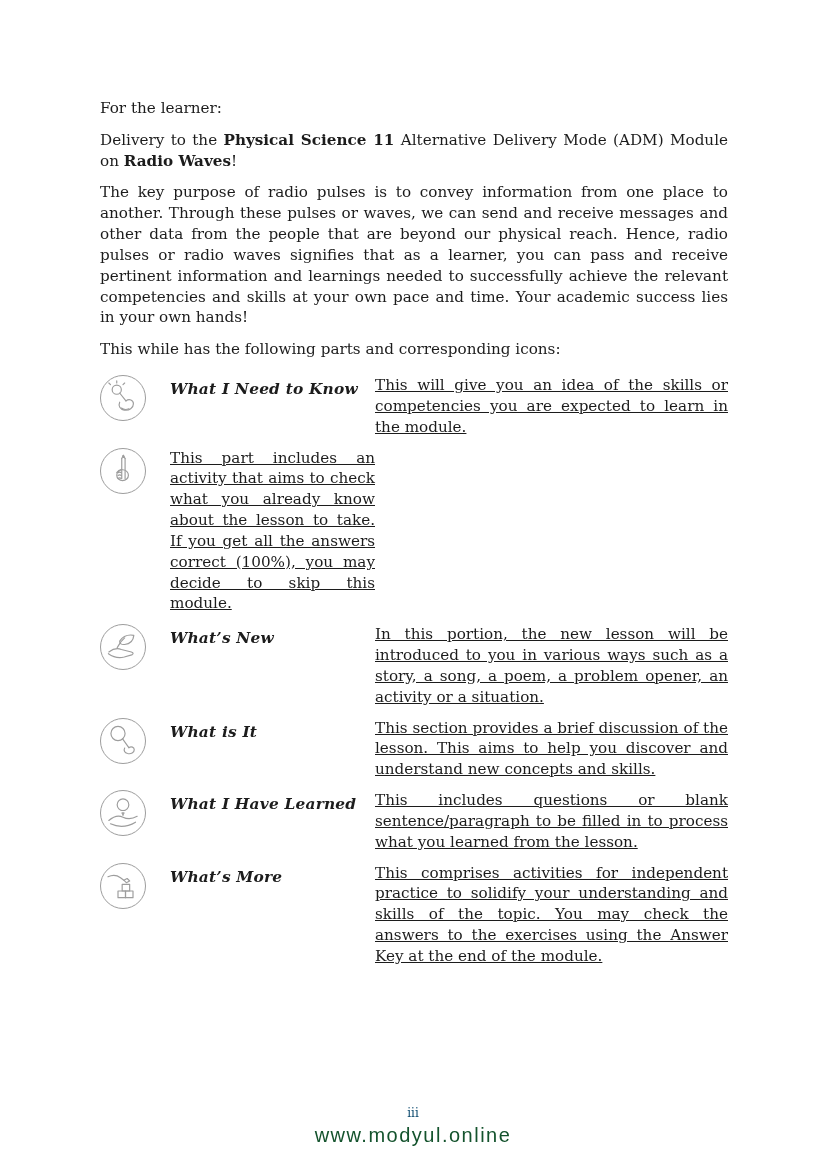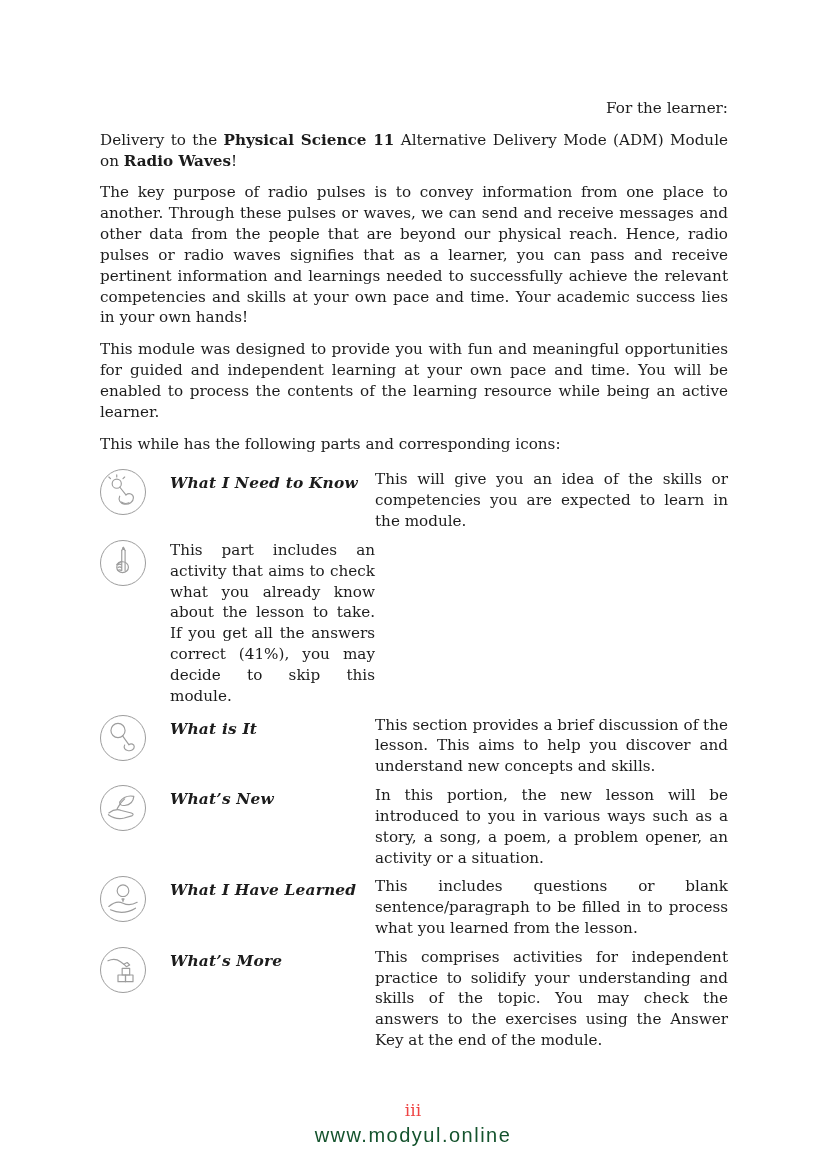--- a/index.html
+++ b/index.html
@@ -17,27 +17,28 @@
     left: 100px;
     top: 98px;
     width: 628px;
   }
   .para {
     font-size: 15.2px;
     line-height: 1.37;
     text-align: justify;
     margin: 0 0 11px 0;
   }
-  .salutation { text-align: right; }
+  .salutation { text-align: left; }
   .parts { margin-top: 15px; }
   .part-row {
     display: grid;
     grid-template-columns: 70px 205px 1fr;
     align-items: start;
     margin-bottom: 8px;
+    margin-top: 10px;
   }
   .icon-wrap {
     width: 46px;
     height: 46px;
     border: 1.4px solid #9d9d9d;
     border-radius: 50%;
     box-sizing: border-box;
     display: flex;
     align-items: center;
     justify-content: center;
@@ -49,52 +50,52 @@
     font-weight: bold;
     font-style: italic;
     font-size: 15.4px;
     padding-top: 5px;
     letter-spacing: 0.2px;
   }
   .part-desc {
     font-size: 15.2px;
     line-height: 1.37;
     text-align: justify;
+    text-decoration: underline;
   }
   .footer {
     position: absolute;
     left: 0;
     right: 0;
     bottom: 22px;
     text-align: center;
   }
   .page-number {
-    font-size: 17px;
-    color: #ef4444;
+    font-size: 12px;
+    color: #0c4a6e;
     margin-bottom: 4px;
   }
   .watermark {
     font-family: "Liberation Sans", sans-serif;
     font-size: 20px;
     color: #14532d;
     letter-spacing: 1.5px;
   }
 </style>
 </head>
 <body>
 
 <div class="content">
 
   <p class="para salutation">For the learner:</p>
 
   <p class="para"><span>Delivery to the </span><b>Physical Science 11</b><span> Alternative Delivery Mode (ADM) Module on </span><b>Radio Waves</b><span>!</span></p>
 
   <p class="para">The key purpose of radio pulses is to convey information from one place to another. Through these pulses or waves, we can send and receive messages and other data from the people that are beyond our physical reach. Hence, radio pulses or radio waves signifies that as a learner, you can pass and receive pertinent information and learnings needed to successfully achieve the relevant competencies and skills at your own pace and time. Your academic success lies in your own hands!</p>
 
-  <p class="para">This module was designed to provide you with fun and meaningful opportunities for guided and independent learning at your own pace and time. You will be enabled to process the contents of the learning resource while being an active learner.</p>
 
   <p class="para">This while has the following parts and corresponding icons:</p>
 
   <div class="parts">
 
     <div class="part-row">
       <div class="icon-wrap">
         <svg viewBox="0 0 48 48" class="icon-stroke" aria-hidden="true">
           <circle cx="16.5" cy="14" r="5.5"></circle>
           <path d="M9 8 l-2 -2 M24 8 l2 -2 M16.5 6 v-2.5"></path>
@@ -111,46 +112,46 @@
       <div class="icon-wrap">
         <svg viewBox="0 0 48 48" class="icon-stroke" aria-hidden="true">
           <path d="M22.5 9 v24 M26.5 9 v24"></path>
           <path d="M22.5 9 l2 -4 l2 4"></path>
           <path d="M24.2 5.8 l0.4 1.6" stroke-width="2.2"></path>
           <ellipse cx="23.5" cy="29" rx="7" ry="6.5"></ellipse>
           <path d="M18 26 q2 -1.5 4 0 M18 29.5 q2 -1.5 4 0 M18 33 q2 -1.5 4 0"></path>
           <path d="M22.5 22 q-4 1 -6 4"></path>
         </svg>
       </div>
-      <div class="part-desc">This part includes an activity that aims to check what you already know about the lesson to take. If you get all the answers correct (41%), you may decide to skip this module.</div>
+      <div class="part-desc">This part includes an activity that aims to check what you already know about the lesson to take. If you get all the answers correct (100%), you may decide to skip this module.</div>
     </div>
 
+
+    <div class="part-row">
+      <div class="icon-wrap">
+        <svg viewBox="0 0 48 48" class="icon-stroke" aria-hidden="true">
+          <path d="M20 17 q6 -9 17 -7 q-1 10 -11 11 q-6 0.5 -6 -4 z"></path>
+          <path d="M26 13 q-5 4 -9 12"></path>
+          <path d="M7 30 q8 -6 15 -3 l12 3 q4 1.5 0.5 3.5 l-9 2.5 q-10 2.5 -19 -4"></path>
+        </svg>
+      </div>
+      <div class="part-label">What’s New</div>
+      <div class="part-desc">In this portion, the new lesson will be introduced to you in various ways such as a story, a song, a poem, a problem opener, an activity or a situation.</div>
+    </div>
 
     <div class="part-row">
       <div class="icon-wrap">
         <svg viewBox="0 0 48 48" class="icon-stroke" aria-hidden="true">
           <circle cx="18" cy="15" r="8.5"></circle>
           <path d="M23.5 21.5 L31 32"></path>
           <path d="M31 32 c3 -2 6.5 -0.5 6.5 2.5 c0 3.5 -4 5.5 -8 4.5 c-3.5 -1 -5 -3.5 -3.5 -6.5"></path>
         </svg>
       </div>
       <div class="part-label">What is It</div>
       <div class="part-desc">This section provides a brief discussion of the lesson. This aims to help you discover and understand new concepts and skills.</div>
-    </div>
-
-    <div class="part-row">
-      <div class="icon-wrap">
-        <svg viewBox="0 0 48 48" class="icon-stroke" aria-hidden="true">
-          <path d="M20 17 q6 -9 17 -7 q-1 10 -11 11 q-6 0.5 -6 -4 z"></path>
-          <path d="M26 13 q-5 4 -9 12"></path>
-          <path d="M7 30 q8 -6 15 -3 l12 3 q4 1.5 0.5 3.5 l-9 2.5 q-10 2.5 -19 -4"></path>
-        </svg>
-      </div>
-      <div class="part-label">What’s New</div>
-      <div class="part-desc">In this portion, the new lesson will be introduced to you in various ways such as a story, a song, a poem, a problem opener, an activity or a situation.</div>
     </div>
 
     <div class="part-row">
       <div class="icon-wrap">
         <svg viewBox="0 0 48 48" class="icon-stroke" aria-hidden="true">
           <circle cx="24" cy="14" r="7"></circle>
           <path d="M22 21 h4 M22.5 24 h3"></path>
           <path d="M24 24 v2.5" stroke-width="2"></path>
           <path d="M7 33 q9 -8 17 -4 q8 4 17 -1"></path>
           <path d="M9 37 q15 7 30 -2"></path>

